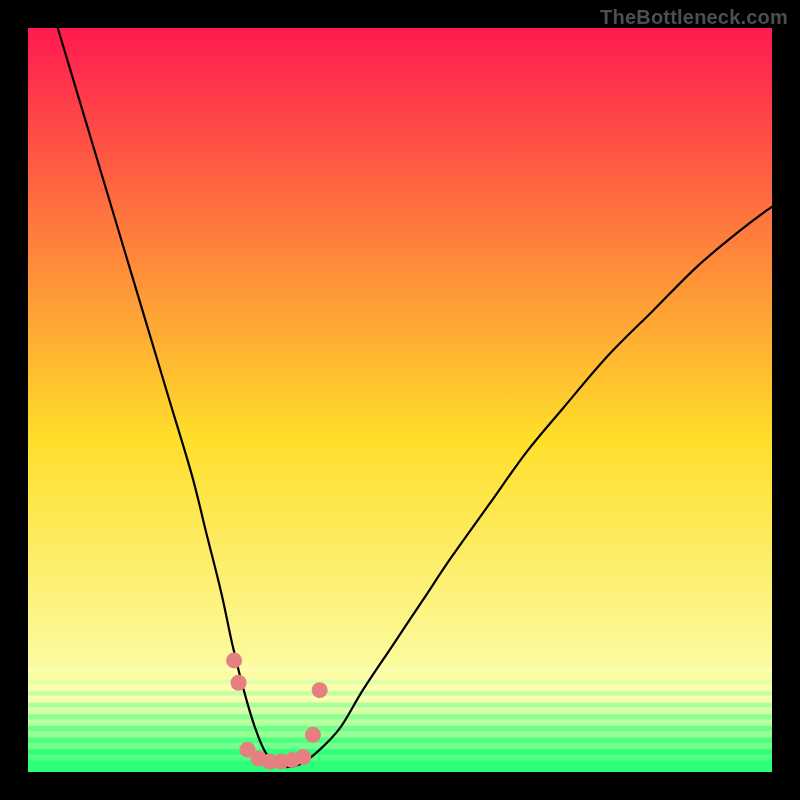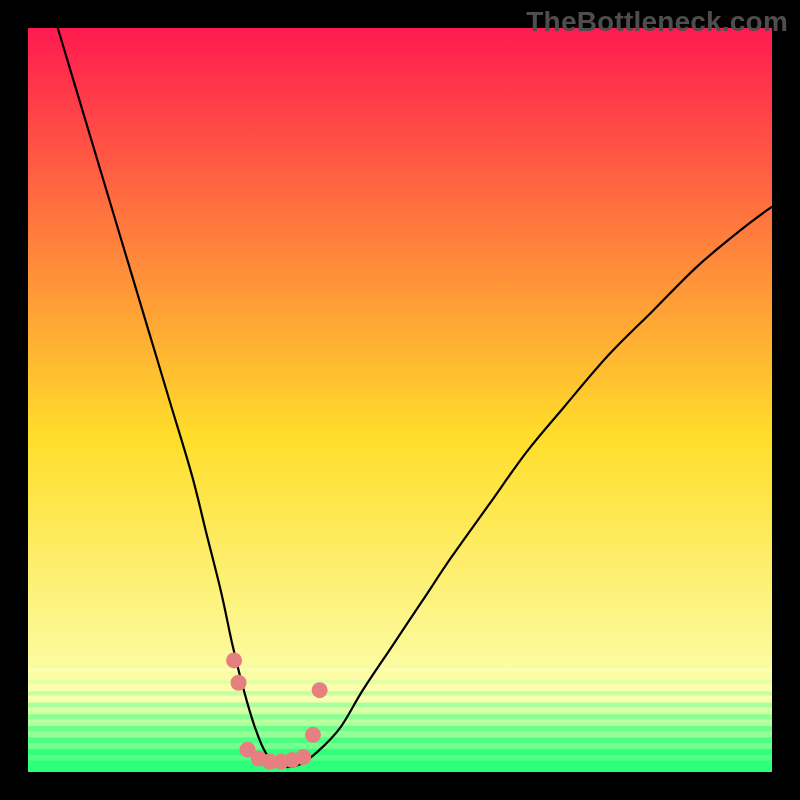--- a/index.html
+++ b/index.html
@@ -23,21 +23,21 @@
     top: 28px;
     width: 744px;
     height: 744px;
     overflow: hidden;
   }
   .watermark {
     position: absolute;
     top: 6px;
     right: 12px;
     color: #4e4e4e;
-    font-size: 28px;
+    font-size: 20px;
     font-weight: 600;
     z-index: 50;
     letter-spacing: 0.2px;
   }
   svg { display: block; }
 </style>
 </head>
 <body>
 
 <div class="frame">

